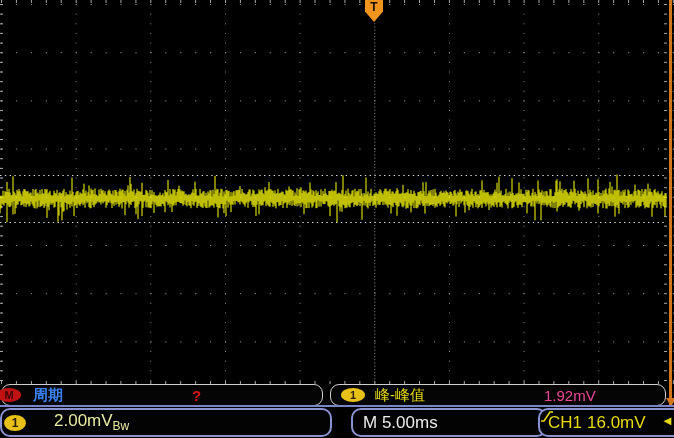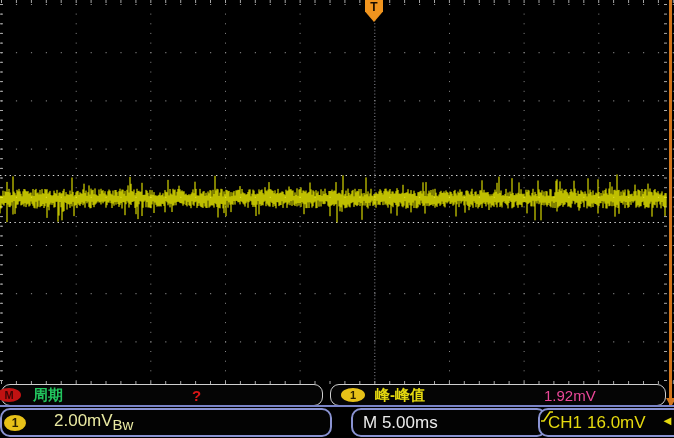--- a/index.html
+++ b/index.html
@@ -15,36 +15,36 @@
       border-left:5px solid transparent;border-right:5px solid transparent;border-top:9px solid #d4761c;}
   
   .mrow-box{position:absolute;top:384px;height:20px;background:#050505;border:1px solid #cfcfcf;
       border-radius:9px;display:flex;align-items:center;}
   .mbox-a{left:1px;width:320px;}
   .mbox-b{left:330px;width:334px;}
   .badge-oval{width:24px;height:14px;border-radius:50%;display:flex;align-items:center;justify-content:center;
       font-size:11px;font-weight:bold;flex:0 0 auto;}
   .badge-red{background:#c01212;color:#3d0505;margin-left:-5px;}
   .badge-yel{background:#e7c118;color:#2a2000;margin-left:10px;}
-  .mlabel-red{color:#22c55e;font-size:15px;font-weight:bold;margin-left:12px;}
+  .mlabel-red{color:#3b82f6;font-size:15px;font-weight:bold;margin-left:12px;}
   .q-red{position:absolute;left:190px;color:#d81616;font-size:15px;font-weight:bold;}
-  .mlabel-yel{color:#e5d90f;font-size:15px;font-weight:bold;margin-left:10px;}
+  .mlabel-yel{color:#e5d90f;font-size:15px;font-weight:normal;margin-left:10px;}
   .mval-yel{position:absolute;left:213px;color:#ec4899;font-size:15px;}
   
   .blue-rule{position:absolute;left:0;top:405px;width:674px;height:2px;background:#7a84c8;}
   .srow-box{position:absolute;top:408px;height:25px;background:#030303;border:2px solid #8a93d2;
       border-radius:10px;display:flex;align-items:center;}
   .sbox-1{left:0px;width:328px;}
   .sbox-2{left:351px;width:192px;}
   .sbox-3{left:538px;width:150px;}
   .badge-circ{width:22px;height:16px;border-radius:50%;background:#e7c118;color:#2a2000;
       display:flex;align-items:center;justify-content:center;font-size:12px;font-weight:bold;
       margin-left:2px;flex:0 0 auto;}
   .ch-scale{color:#e9e9a2;font-size:17px;margin-left:28px;}
-  .ch-scale sub{font-size:15px;}
+  .ch-scale sub{font-size:12px;}
   .tb-text{color:#ececec;font-size:17px;margin-left:10px;}
   .trg-text{color:#e5d90f;font-size:17px;margin-left:8px;display:flex;align-items:center;gap:5px;}
   .more-arrow{position:absolute;left:661px;top:413px;color:#e5d90f;font-size:13px;}
 </style>
 </head>
 <body>
 
 <div class="scope">
 
   <div class="display">

